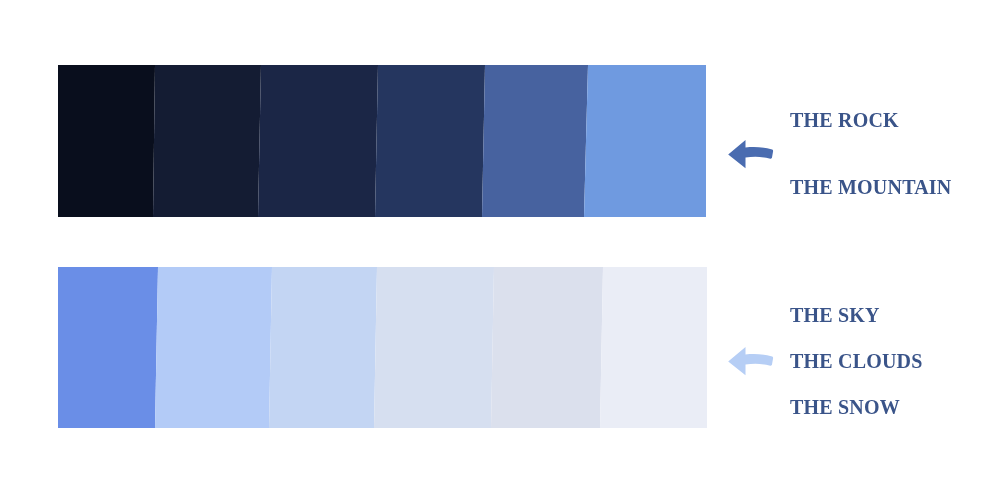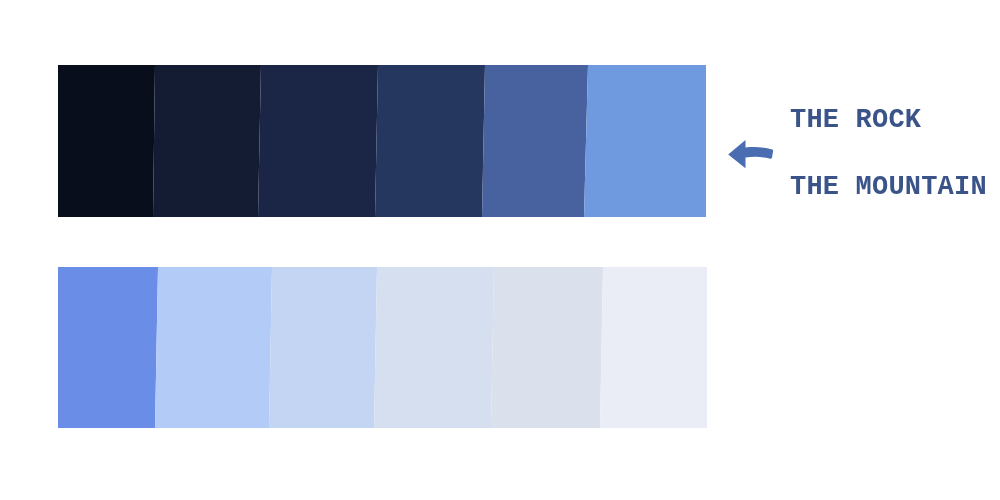--- a/index.html
+++ b/index.html
@@ -65,23 +65,23 @@
     display: block;
     margin-right: 16px;
   }
 
   .label-block {
     display: flex;
     flex-direction: column;
   }
 
   .label-line {
-    font-family: Liberation Mono, monospace;
+    font-family: Liberation Serif, serif;
     font-weight: bold;
-    font-size: 27px;
+    font-size: 20px;
     line-height: 33px;
     letter-spacing: 0.2px;
     color: #3a5489;
     white-space: nowrap;
   }
 
   #annotation-sky .label-line {
     line-height: 46px;
   }
 </style>
@@ -115,14 +115,24 @@
   <div class="annotation" id="annotation-rock">
     <svg class="arrow" width="48" height="34" viewBox="0 0 48 34" xmlns="http://www.w3.org/2000/svg">
       <path d="M2.2 17.6 L19.5 3.0 L19.5 10.4 C28 9.4 38 9.9 46.2 12.6 C46.9 12.9 47.2 13.6 47.1 14.3 L46.0 20.6 C45.9 21.4 45.1 21.9 44.3 21.7 C36.4 19.6 27.6 19.3 19.5 20.6 L19.5 31.2 Z" fill="#4a6cb0"></path>
     </svg>
     <div class="label-block">
       <span class="label-line" style="color: rgb(58, 84, 137);">THE ROCK</span>
       <span class="label-line" style="color: rgb(58, 84, 137); margin-top: 34px;">THE MOUNTAIN</span>
     </div>
   </div>
 
+  <div class="annotation" id="annotation-sky">
+    <svg class="arrow" width="48" height="34" viewBox="0 0 48 34" xmlns="http://www.w3.org/2000/svg">
+      <path d="M2.2 17.6 L19.5 3.0 L19.5 10.4 C28 9.4 38 9.9 46.2 12.6 C46.9 12.9 47.2 13.6 47.1 14.3 L46.0 20.6 C45.9 21.4 45.1 21.9 44.3 21.7 C36.4 19.6 27.6 19.3 19.5 20.6 L19.5 31.2 Z" fill="#b6cef5"></path>
+    </svg>
+    <div class="label-block">
+      <span class="label-line" style="color: rgb(58, 84, 137);">THE SKY</span>
+      <span class="label-line" style="color: rgb(58, 84, 137);">THE CLOUDS</span>
+      <span class="label-line" style="color: rgb(58, 84, 137);">THE SNOW</span>
+    </div>
+  </div>
 
 </div>
 
 </body></html>

